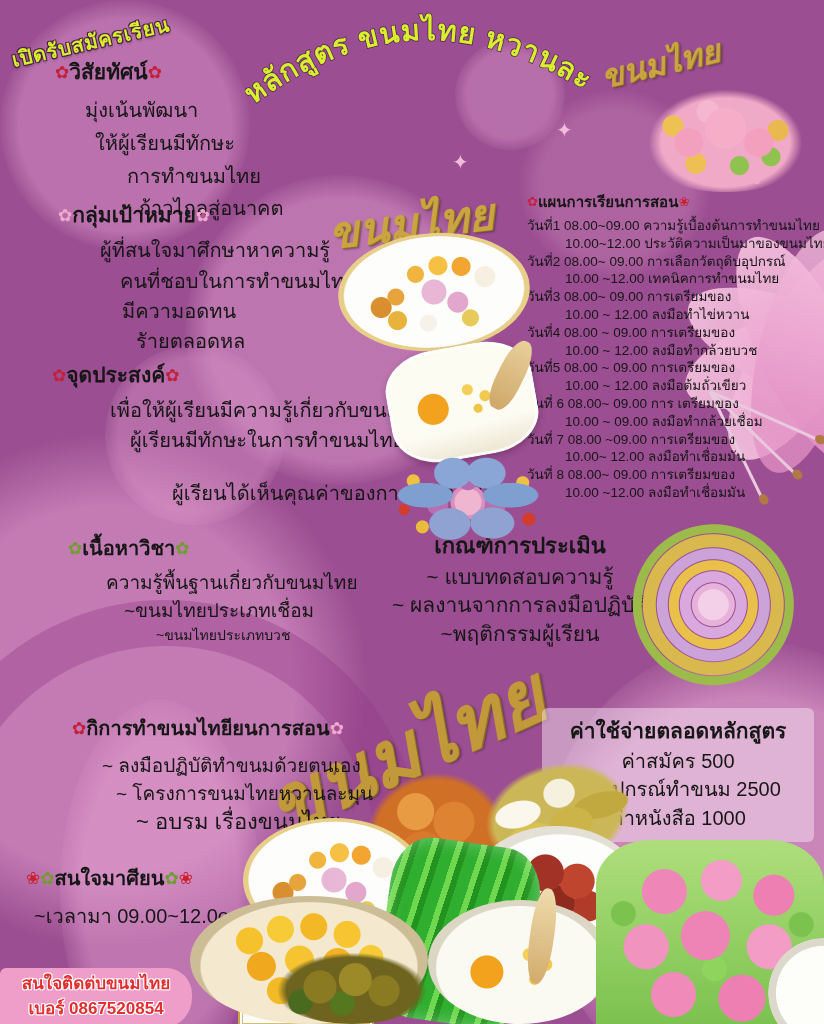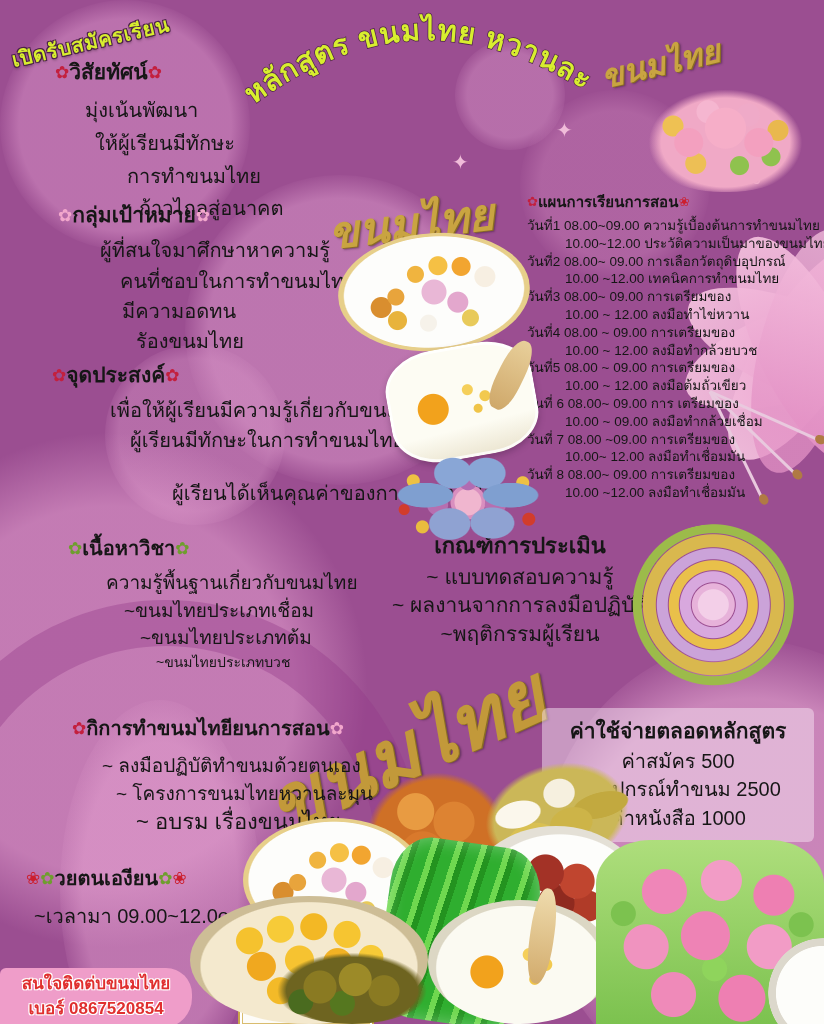--- a/index.html
+++ b/index.html
@@ -287,21 +287,21 @@
     <div class="ln" style="margin:12px 0 0 84px;">ก้าวไกลสู่อนาคต</div>
   </div>
 
   <div class="sec" style="left:58px;top:198px;">
     <div class="h">
       <span class="fl fl-pink">✿</span><span>กลุ่มเป้าหมาย</span><span class="fl fl-pink">✿</span>
     </div>
     <div class="ln" style="margin:9px 0 0 42px;">ผู้ที่สนใจมาศึกษาหาความรู้</div>
     <div class="ln" style="margin:11px 0 0 62px;">คนที่ชอบในการทำขนมไทย</div>
     <div class="ln" style="margin:10px 0 0 64px;">มีความอดทน</div>
-    <div class="ln" style="margin:10px 0 0 78px;">รัองขนมไทย</div>
+    <div class="ln" style="margin:10px 0 0 78px;">รัายตลอดหล</div>
   </div>
 
   <div class="sec" style="left:52px;top:358px;">
     <div class="h">
       <span class="fl fl-red">✿</span><span>จุดประสงค์</span><span class="fl fl-red">✿</span>
     </div>
     <div class="ln" style="margin:9px 0 0 58px;">เพื่อให้ผู้เรียนมีความรู้เกี่ยวกับขนมไทย</div>
     <div class="ln" style="margin:10px 0 0 78px;">ผู้เรียนมีทักษะในการทำขนมไทย</div>
     <div class="ln" style="margin:33px 0 0 120px;">ผู้เรียนได้เห็นคุณค่าของการทำขนมไทย</div>
   </div>
@@ -327,21 +327,20 @@
     <div class="sched-row">วันที่ 8 08.00~ 09.00  การเตรียมของ</div>
     <div class="sched-row indent">10.00 ~12.00  ลงมือทำเชื่อมมัน</div>
   </div>
 
   <div class="sec" style="left:68px;top:532px;">
     <div class="h" style="font-size:20px;">
       <span class="fl fl-green">✿</span><span>เนื้อหาวิชา</span><span class="fl fl-green">✿</span>
     </div>
     <div class="ln" style="font-size:19px;margin:9px 0 0 38px;">ความรู้พื้นฐานเกี่ยวกับขนมไทย</div>
     <div class="ln" style="font-size:19px;margin:9px 0 0 56px;">~ขนมไทยประเภทเชื่อม</div>
-    <div class="ln" style="font-size:19px;margin:8px 0 0 72px;">~ขนมไทยประเภทต้ม</div>
     <div class="ln" style="font-size:14px;margin:8px 0 0 88px;">~ขนมไทยประเภทบวช</div>
   </div>
 
   <div class="sec" id="evaluation">
     <div class="h">เกณฑ์การประเมิน</div>
     <div class="ln">~ แบบทดสอบความรู้</div>
     <div class="ln">~ ผลงานจากการลงมือปฏิบัติ</div>
     <div class="ln">~พฤติกรรมผู้เรียน</div>
   </div>
 
@@ -356,21 +355,21 @@
 
   <div class="sec" id="costs">
     <div class="h">ค่าใช้จ่ายตลอดหลักสูตร</div>
     <div class="ln">ค่าสมัคร 500</div>
     <div class="ln">ค่าอุปกรณ์ทำขนม 2500</div>
     <div class="ln">ค่าหนังสือ 1000</div>
   </div>
 
   <div class="sec" style="left:26px;top:862px;">
     <div class="h" style="font-size:20px;">
-      <span class="fl fl-rose">❀</span><span class="fl fl-green">✿</span><span>วยตนเองียน</span><span class="fl fl-green">✿</span><span class="fl fl-rose">❀</span>
+      <span class="fl fl-rose">❀</span><span class="fl fl-green">✿</span><span>สนใจมาศียน</span><span class="fl fl-green">✿</span><span class="fl fl-rose">❀</span>
     </div>
     <div class="ln" style="margin:12px 0 0 8px;">~เวลามา 09.00~12.0o</div>
   </div>
 
   <div id="contact">
     <div class="c-ln">สนใจติดต่บขนมไทย</div>
     <div class="c-ln">เบอร์ 0867520854</div>
   </div>
 
   <div id="certificate">

